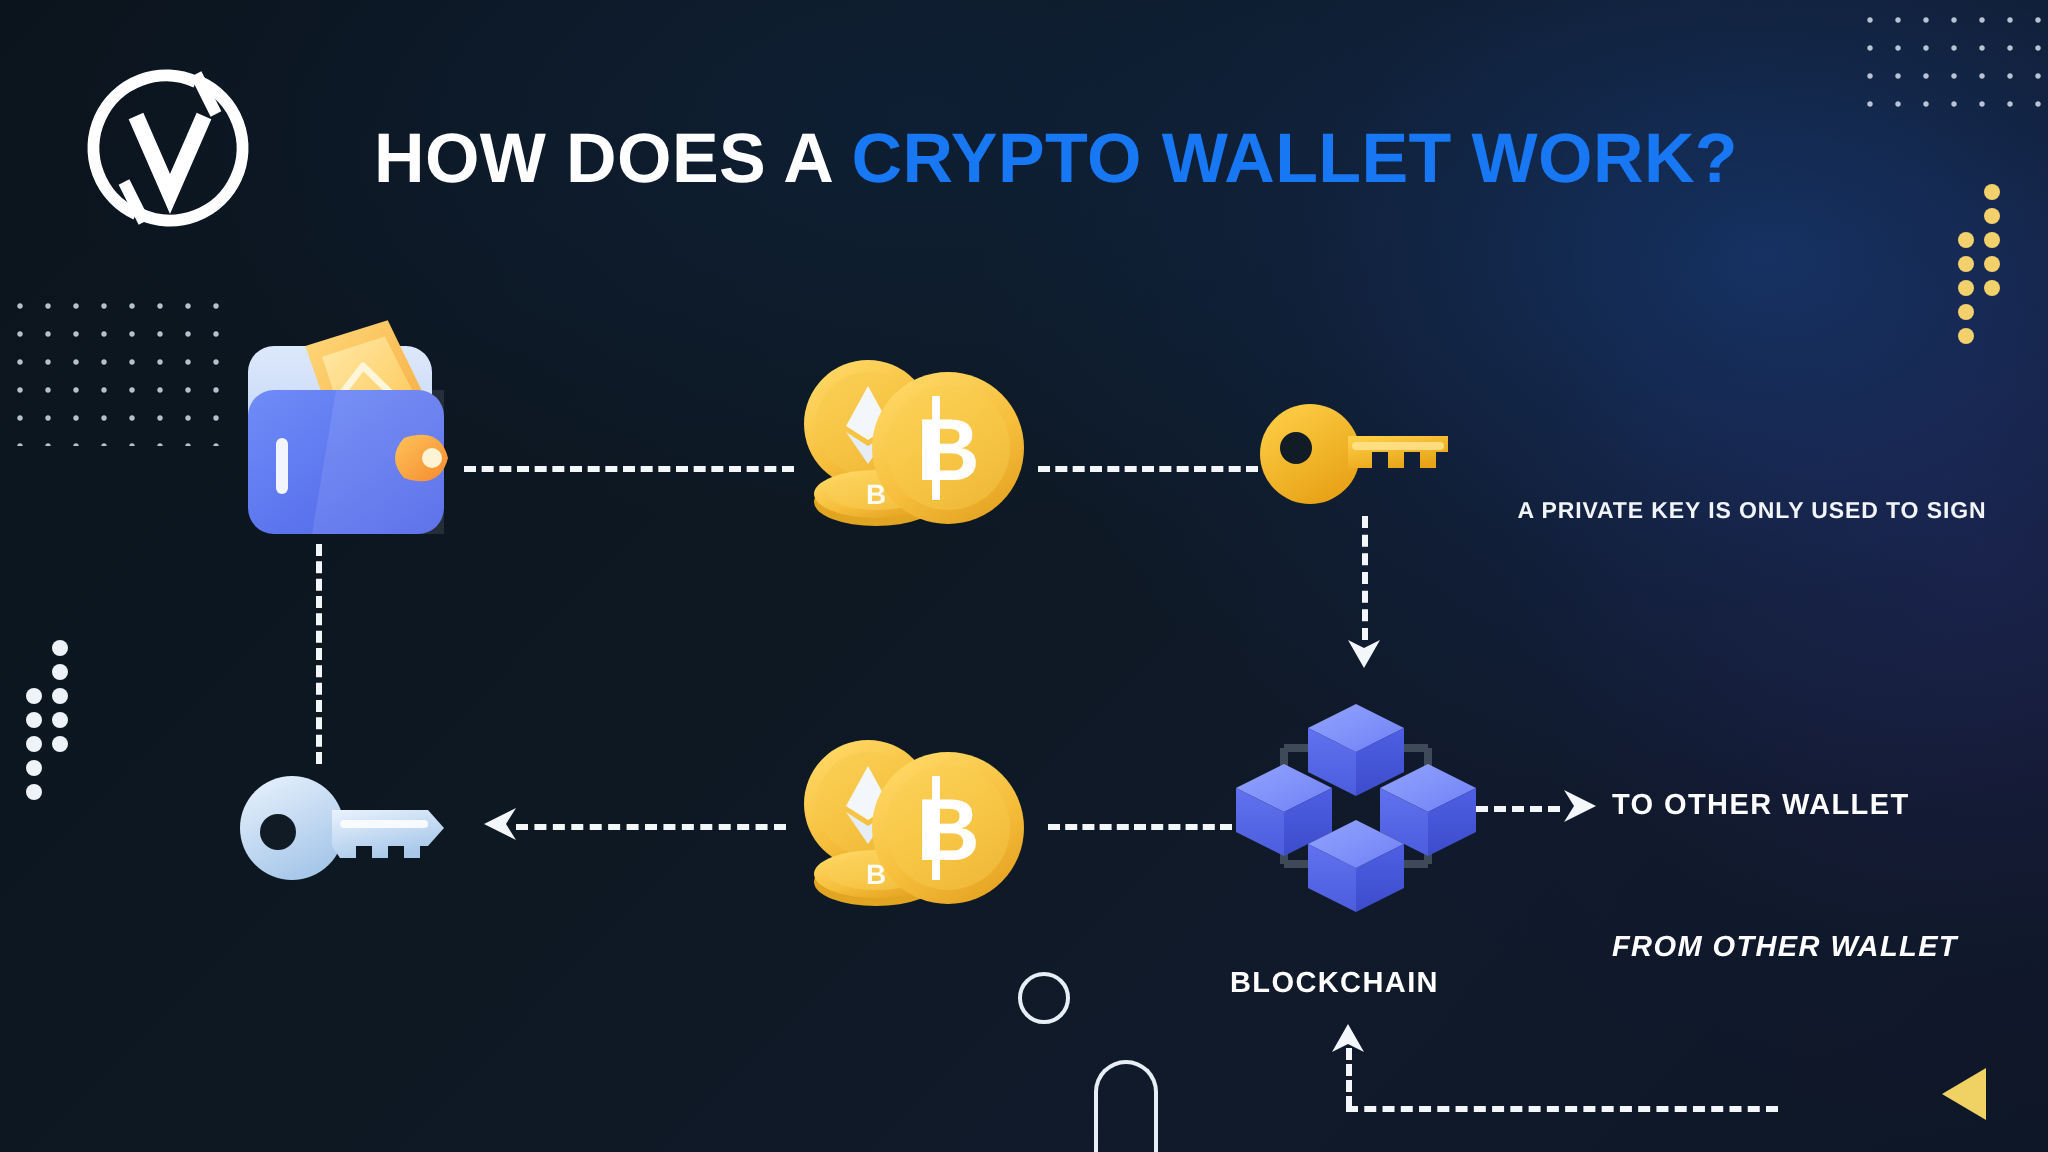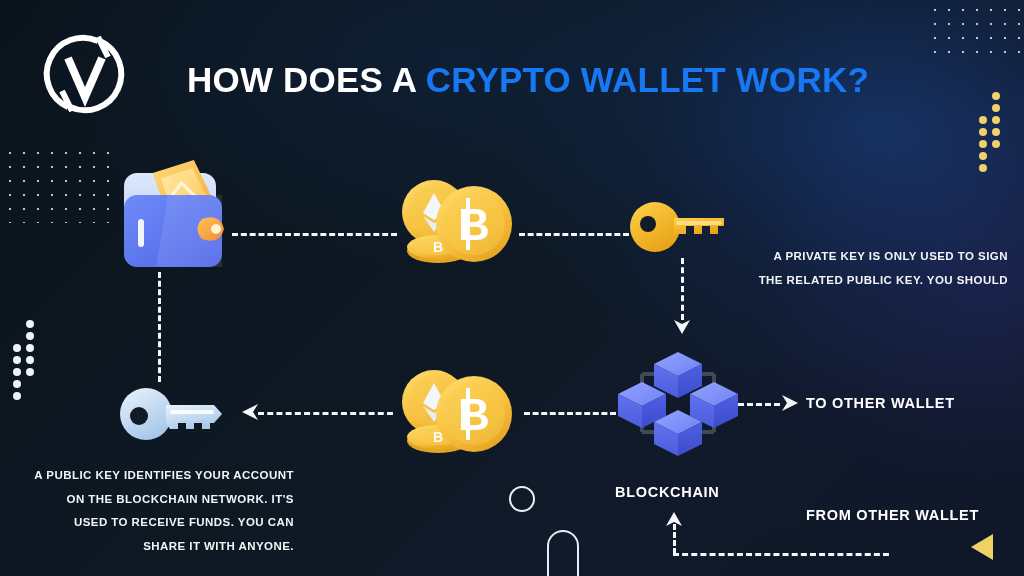--- a/index.html
+++ b/index.html
@@ -51,21 +51,21 @@
   .logo { position: absolute; }
 
   
   .para {
     position: absolute;
     color: #f2f5f8;
     font-size: 11.5px;
     font-weight: bold;
     letter-spacing: 0.45px;
     line-height: 2.05;
-    text-align: right;
+    text-align: center;
     text-transform: uppercase;
   }
   .label {
     position: absolute;
     color: #ffffff;
     font-size: 14.5px;
     font-weight: bold;
     letter-spacing: 0.7px;
     white-space: nowrap;
     text-transform: uppercase;
@@ -363,31 +363,24 @@
   <div class="dash-h" style="left:673px; top:553px; width:216px;"></div>
   <div class="dash-v" style="left:673px; top:524px; height:30px;"></div>
   <div class="arrow-head" style="left:665px; top:512px;">
     <svg width="18" height="16" viewBox="0 0 18 16">
         <path d="M 9 0 L 17 14 L 9 10 L 1 14 Z" fill="#f4f7fa"></path>
       </svg>
   </div>
 
   <div class="para" style="left:744px; top:245px; width:264px;">
     <div>A PRIVATE KEY IS ONLY USED TO SIGN</div>
-    <div>THE RELATED PUBLIC KEY. YOU SHOULD</div>
-  </div>
-
-  <div class="para" style="left:16px; top:464px; width:278px;">
-    <div>A PUBLIC KEY IDENTIFIES YOUR ACCOUNT</div>
-    <div>ON THE BLOCKCHAIN NETWORK. IT'S</div>
-    <div>USED TO RECEIVE FUNDS. YOU CAN</div>
-    <div>SHARE IT WITH ANYONE.</div>
-  </div>
+  </div>
+
 
   <div class="label" style="left:806px; top:395px;text-align:right;">TO OTHER WALLET</div>
   <div class="label" style="left:615px; top:484px;">BLOCKCHAIN</div>
-  <div class="label" style="left:806px; top:507px;">FROM OTHER WALLET</div>
+  <div class="label" style="left:806px; top:466px;font-style:italic;">FROM OTHER WALLET</div>
 
   <div class="ring-outline" style="left:509px; top:486px; width:22px; height:22px;"></div>
   <div class="arch-outline" style="left:547px; top:530px; width:28px; height:46px;"></div>
   <div class="tri-left" style="left:971px; top:534px;"></div>
 
 </div>
 
 </body></html>

